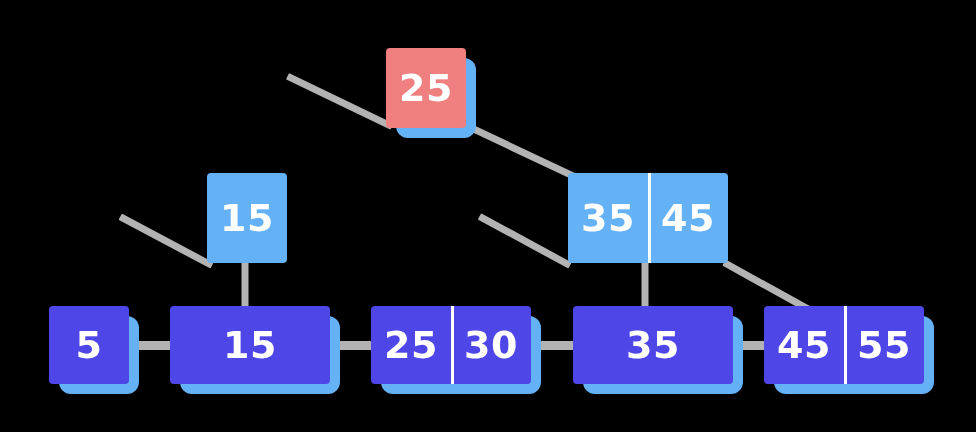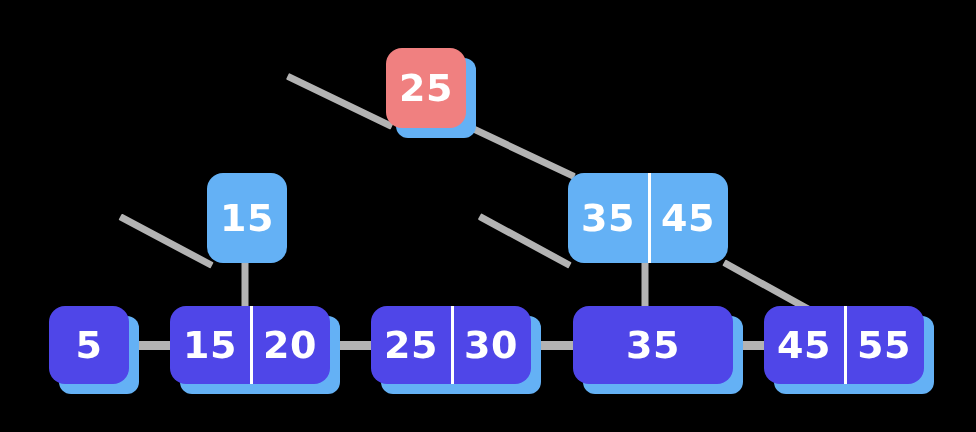--- a/index.html
+++ b/index.html
@@ -43,21 +43,21 @@
     border-radius: 12px;
     z-index: 0;
   }
   .node .face {
     position: relative;
     z-index: 1;
     display: flex;
     align-items: stretch;
     width: 100%;
     height: 100%;
-    border-radius: 16px;
+    border-radius: 4px;
     overflow: hidden;
   }
   .cell {
     flex: 1 1 0;
     display: flex;
     align-items: center;
     justify-content: center;
     color: #ffffff;
     font-weight: bold;
     font-size: 38px;
@@ -130,21 +130,20 @@
     <div class="shadow-layer"></div>
     <div class="face">
       <div class="cell">5</div>
     </div>
   </div>
 
   <div class="node leaf" style="left:170px; top:306px; width:160px; height:78px;">
     <div class="shadow-layer"></div>
     <div class="face">
       <div class="cell">15</div>
-      <div class="cell">20</div>
     </div>
   </div>
 
   <div class="node leaf" style="left:371px; top:306px; width:160px; height:78px;">
     <div class="shadow-layer"></div>
     <div class="face">
       <div class="cell">25</div>
       <div class="cell">30</div>
     </div>
   </div>

